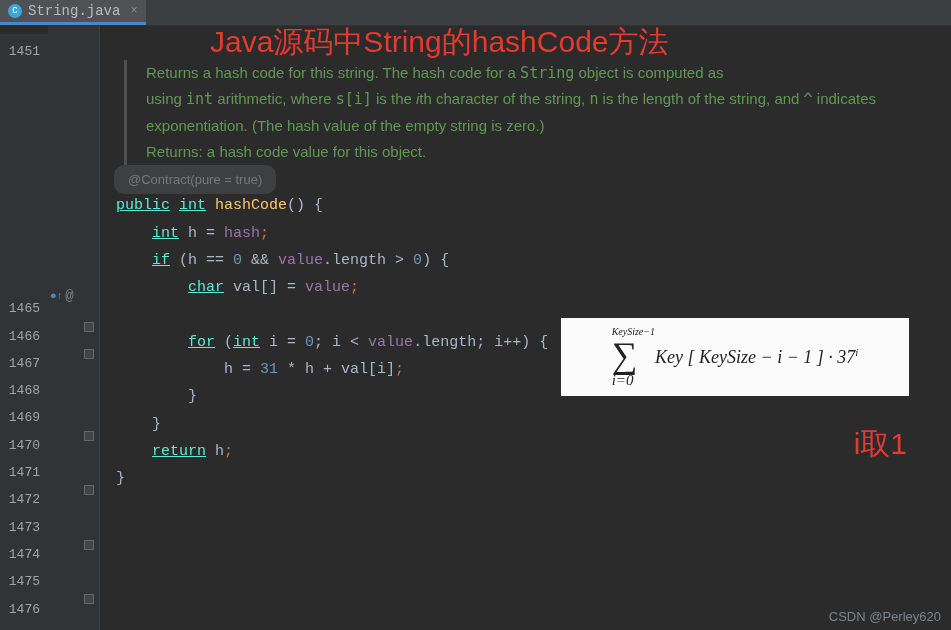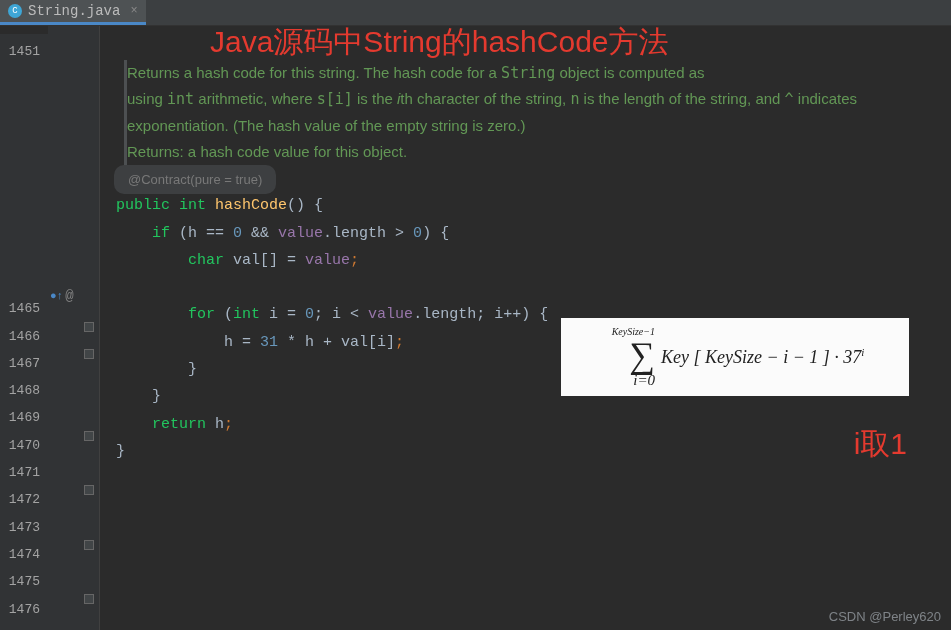--- a/index.html
+++ b/index.html
@@ -88,21 +88,21 @@
   flex: 1;
   padding: 4px 0 0 16px;
   line-height: 27.3px;
   font-size: 15px;
   position: relative;
 }
 .line { white-space: pre; height: 27.3px; }
 .doc-block {
   border-left: 3px solid #4d5052;
   margin-left: 8px;
-  padding-left: 0;
+  padding-left: 19px;
   color: #629755;
   font-family: 'Segoe UI', Arial, sans-serif;
   font-size: 15px;
   line-height: 1.75;
 }
 .doc-code { font-family: Consolas, monospace; }
 .doc-formula {
   font-family: Consolas, monospace;
   color: #629755;
   padding: 8px 0 8px 18px;
@@ -114,21 +114,21 @@
 .contract-badge {
   display: inline-block;
   background: #3d3f41;
   color: #787878;
   border-radius: 10px;
   padding: 1px 14px;
   font-family: 'Segoe UI', Arial, sans-serif;
   font-size: 13px;
   margin-left: -2px;
 }
-.kw { color: #22c55e; }
+.kw { color: #5eead4; text-decoration: underline; }
 .num { color: #6897bb; }
 .field { color: #9876aa; }
 .method { color: #ffc66d; }
 .semi { color: #cc7832; }
 .paren { color: #a9b7c6; }
 .title-overlay {
   position: absolute;
   top: 22px;
   left: 210px;
   color: #e43a2f;
@@ -158,22 +158,22 @@
   align-items: center;
   justify-content: center;
 }
 .formula-box .sigma-wrap {
   display: flex;
   align-items: center;
 }
 .formula-box .sigma-col {
   display: flex;
   flex-direction: column;
-  align-items: flex-end;
-  margin: 0 6px;
+  align-items: flex-start;
+  margin: 0 0;
   line-height: 1;
 }
 .formula-box .sigma-top { font-size: 10px; font-style: italic; }
 .formula-box .sigma-sym { font-size: 36px; }
 .formula-box .sigma-bot { font-size: 15px; font-style: italic; }
 .formula-box .expr { font-style: italic; font-size: 18px; }
 .formula-box .expr sup { font-size: 11px; }
 .watermark {
   position: absolute;
   bottom: 6px;
@@ -236,20 +236,21 @@
         <span>using </span><span class="doc-strong">int</span><span> arithmetic, where </span><span class="doc-strong">s[i]</span><span> is the </span><span class="doc-em">i</span><span>th character of the string, </span><span class="doc-strong">n</span><span> is the length of the string, and </span><span class="doc-strong">^</span><span> indicates exponentiation. (The hash value of the empty string is zero.)</span>
       </div>
       <div class="doc-returns">
         <span>Returns:</span><span> a hash code value for this object.</span>
       </div>
     </div>
 
     <div class="line"><span class="contract-badge">@Contract(pure = true)</span></div>
 
     <div class="line"><span class="kw">public</span> <span class="kw">int</span> <span class="method">hashCode</span><span class="paren">() {</span></div>
+    <div class="line">    <span class="kw">int</span><span> h = </span><span class="field">hash</span><span class="semi">;</span></div>
     <div class="line">    <span class="kw">if</span><span> (h == </span><span class="num">0</span><span> &amp;&amp; </span><span class="field">value</span><span>.length &gt; </span><span class="num">0</span><span>) {</span></div>
     <div class="line">        <span class="kw">char</span><span> val[] = </span><span class="field">value</span><span class="semi">;</span></div>
     <div class="line"> </div>
     <div class="line">        <span class="kw">for</span><span> (</span><span class="kw">int</span><span> i = </span><span class="num">0</span><span>; i &lt; </span><span class="field">value</span><span>.length; i++) {</span></div>
     <div class="line">            <span>h = </span><span class="num">31</span><span> * h + val[i]</span><span class="semi">;</span></div>
     <div class="line">        <span>}</span></div>
     <div class="line">    <span>}</span></div>
     <div class="line">    <span class="kw">return</span><span> h</span><span class="semi">;</span></div>
     <div class="line"><span>}</span></div>
   </div>

